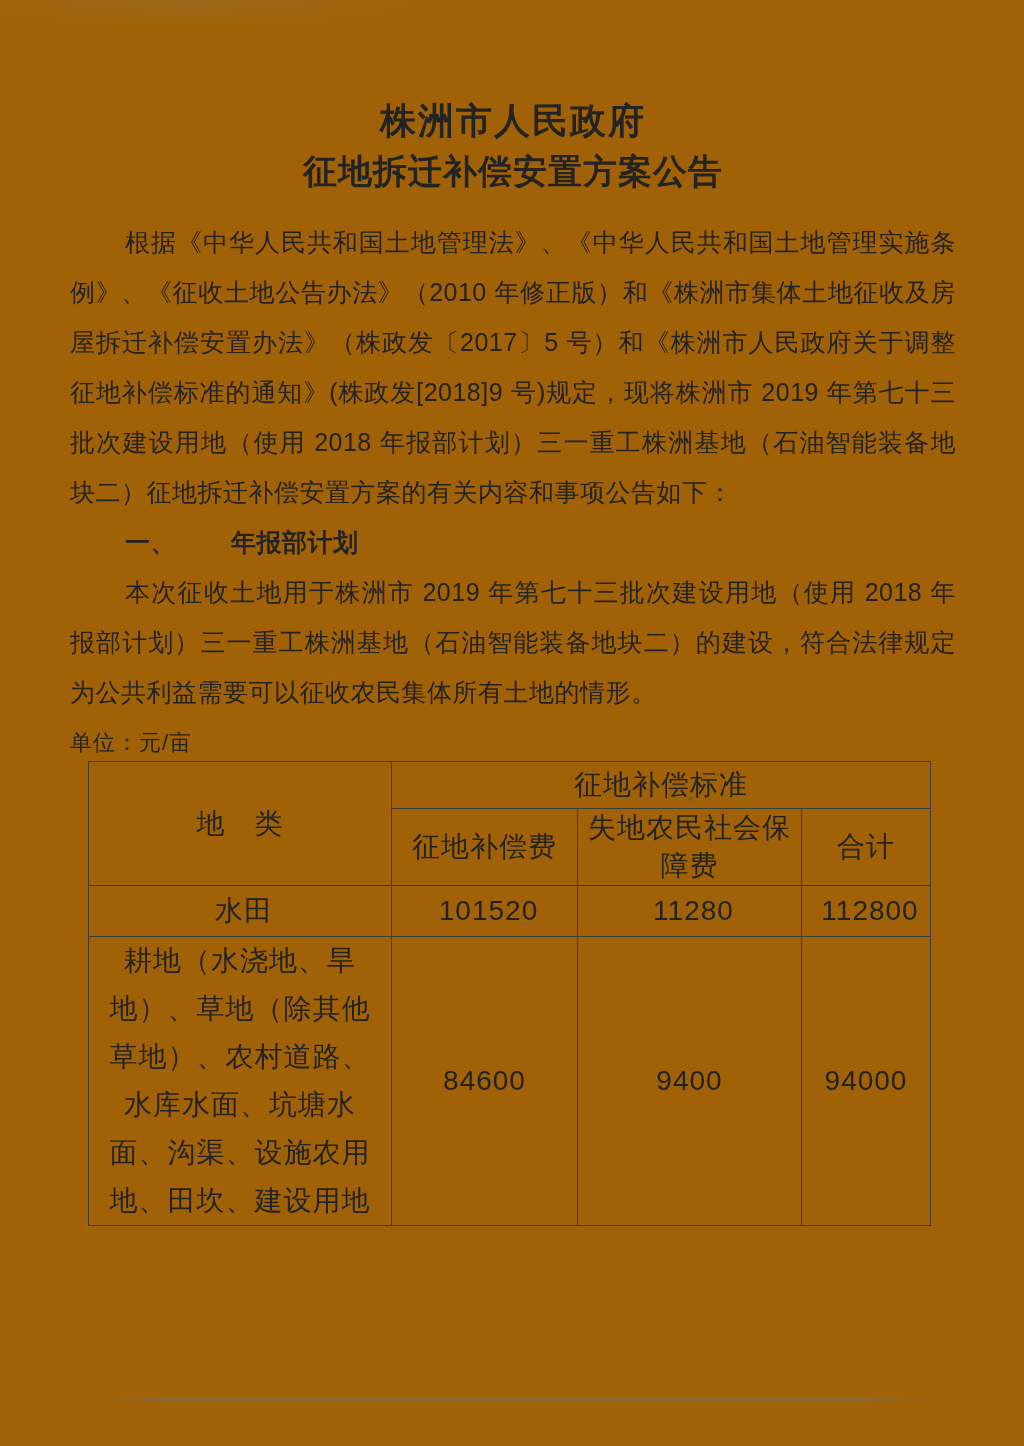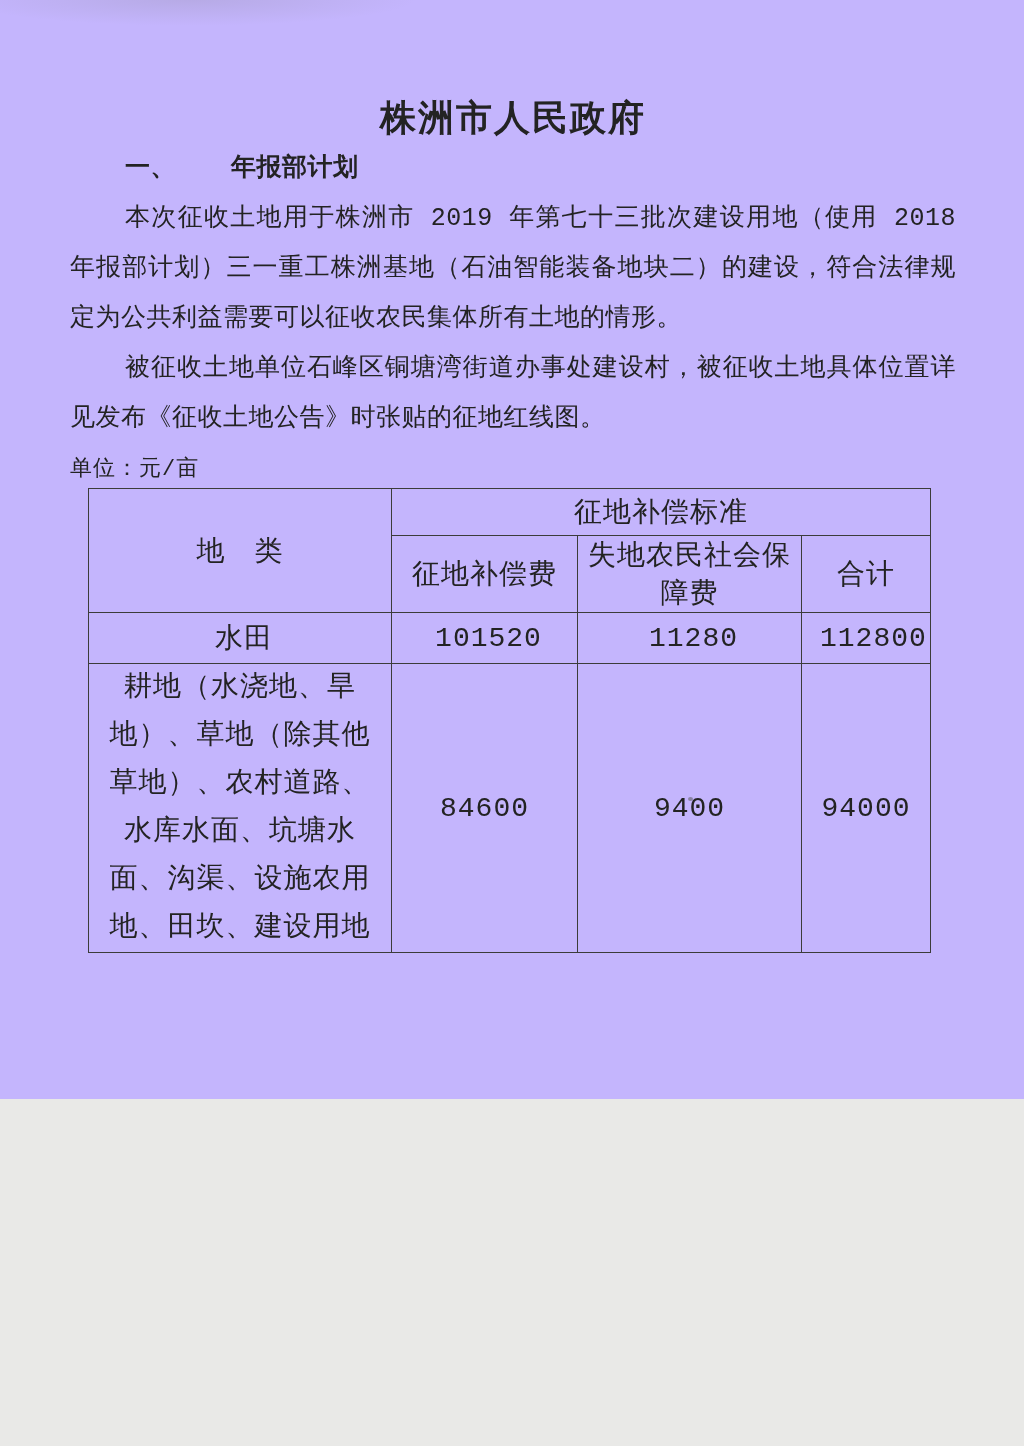--- a/index.html
+++ b/index.html
@@ -1,22 +1,22 @@
 <!DOCTYPE html>
 <html><head>
 <meta charset="utf-8">
 <style>
   html,body{margin:0;padding:0;background:#e9e9e7;}
   .page{
     position:relative;
-    width:1024px;height:1099px;
+    width:1024px;height:1446px;
     margin:0 auto;
-    background:#c4b5fd;
+    background:#a16207;
     overflow:hidden;
-    font-family:Liberation Mono, monospace;
+    font-family:Liberation Sans, sans-serif;
     color:#232323;
   }
   .scan-smudge-tl{
     position:absolute;top:-8px;left:0;width:420px;height:34px;
     background:radial-gradient(ellipse at 45% 20%, rgba(120,120,118,.18), rgba(120,120,118,0) 70%);
     pointer-events:none;
   }
   .scan-speck{
     position:absolute;left:688px;top:797px;width:5px;height:4px;
     background:rgba(90,90,90,.55);border-radius:50%;
@@ -82,26 +82,27 @@
 </style>
 </head>
 <body>
 
 <div class="page">
   <div class="scan-smudge-tl"></div>
   <div class="scan-speck"></div>
 
   <div class="content">
     <div class="title1">株洲市人民政府</div>
+    <div class="title2">征地拆迁补偿安置方案公告</div>
 
+    <p class="body-para">根据《中华人民共和国土地管理法》、《中华人民共和国土地管理实施条例》、《征收土地公告办法》（2010 年修正版）和《株洲市集体土地征收及房屋拆迁补偿安置办法》（株政发〔2017〕5 号）和《株洲市人民政府关于调整征地补偿标准的通知》(株政发[2018]9 号)规定，现将株洲市 2019 年第七十三批次建设用地（使用 2018 年报部计划）三一重工株洲基地（石油智能装备地块二）征地拆迁补偿安置方案的有关内容和事项公告如下：</p>
 
     <div class="sec-heading"><span>一、</span><span class="gap"></span><span>年报部计划</span></div>
     <p class="body-para" style="margin-top:0;">本次征收土地用于株洲市 2019 年第七十三批次建设用地（使用 2018 年报部计划）三一重工株洲基地（石油智能装备地块二）的建设，符合法律规定为公共利益需要可以征收农民集体所有土地的情形。</p>
 
-    <p class="body-para" style="margin-top:0;">被征收土地单位石峰区铜塘湾街道办事处建设村，被征收土地具体位置详见发布《征收土地公告》时张贴的征地红线图。</p>
 
 
     <div class="unit-label">单位：元/亩</div>
 
     <table class="comp-table">
       <colgroup>
         <col class="c-type">
           <col class="c-comp">
           <col class="c-social">
           <col class="c-total">

